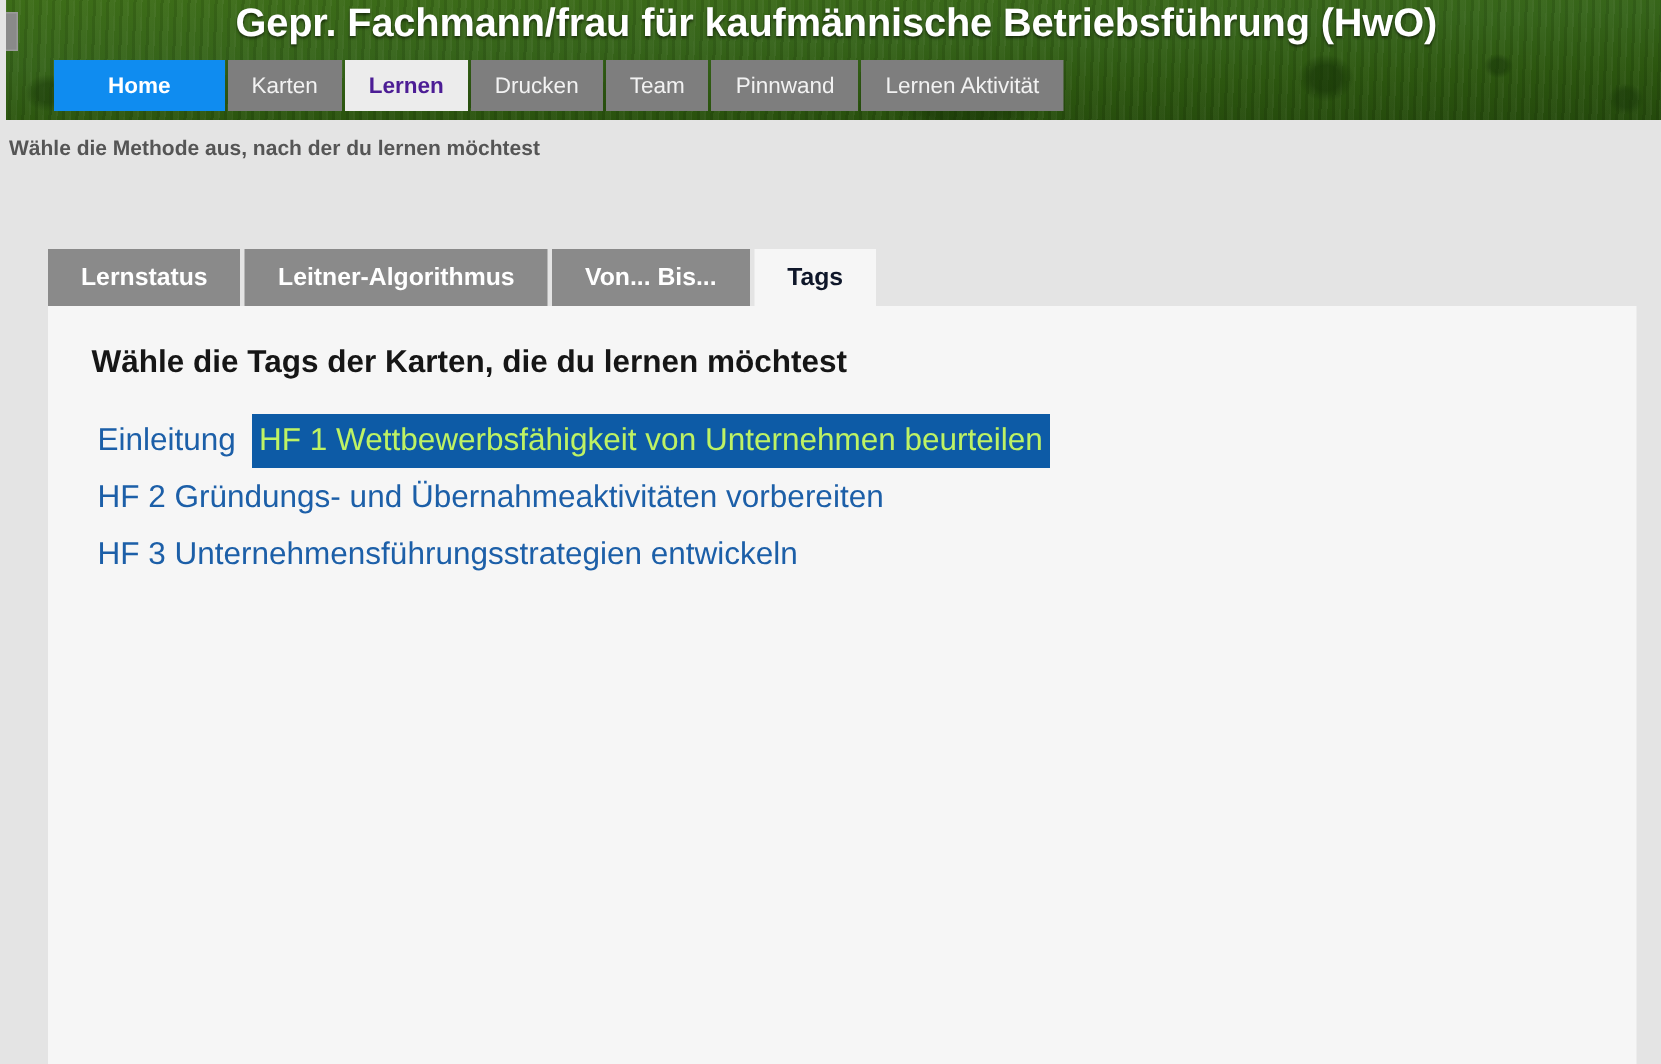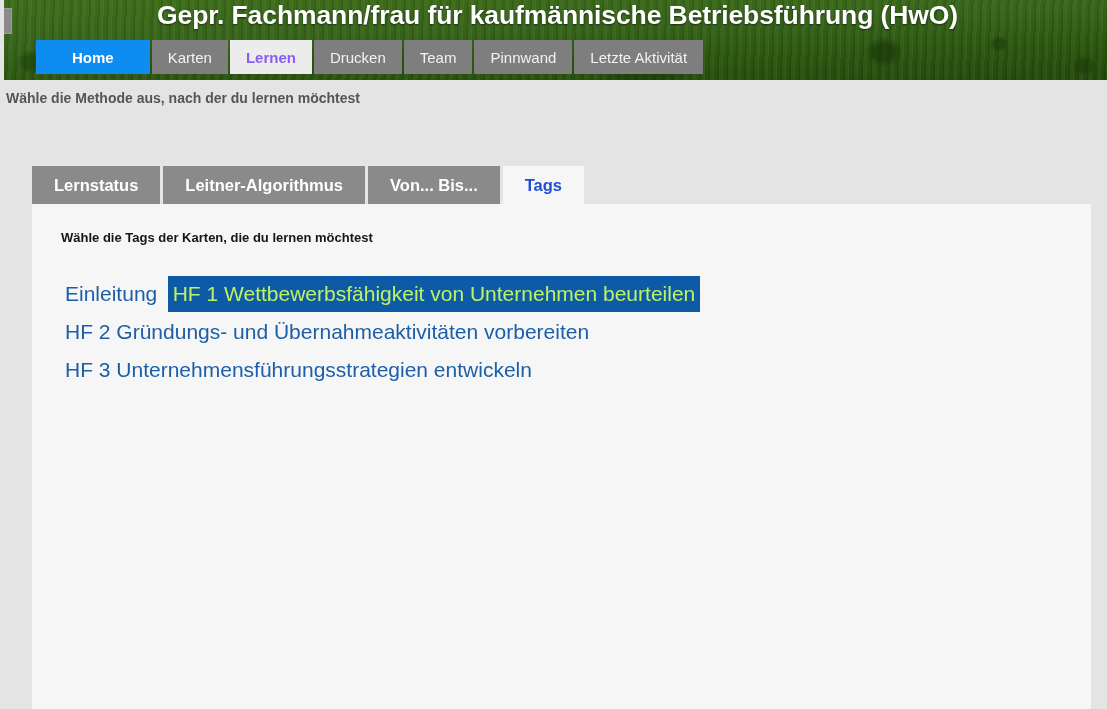--- a/index.html
+++ b/index.html
@@ -80,21 +80,21 @@
     user-select: none;
   }
   .topnav-tab.home {
     background: #0f8cf0;
     color: #ffffff;
     font-weight: bold;
     padding: 0 36px;
   }
   .topnav-tab.active {
     background: #ececec;
-    color: #8b5cf6;
+    color: #4c1d95;
     font-weight: bold;
   }
 
   
   #page-heading {
     position: absolute;
     left: 6px; top: 90px;
     font-size: 14px;
     font-weight: bold;
     color: #555555;
@@ -128,35 +128,35 @@
     font-size: 16.5px;
     font-weight: bold;
     color: #ffffff;
     background: #8a8a8a;
     white-space: nowrap;
     cursor: pointer;
     user-select: none;
   }
   .inner-tab.active {
     background: #f6f6f6;
-    color: #1d4ed8;
+    color: #0f172a;
   }
 
   
   #panel {
     position: absolute;
     left: 32px; top: 72px;
     width: 1059px;
     height: 565px;
     background: #f6f6f6;
   }
   #panel-title {
     position: absolute;
     left: 29px; top: 26px;
-    font-size: 13px;
+    font-size: 21px;
     font-weight: bold;
     color: #161616;
     white-space: nowrap;
   }
 
   
   #tag-cloud {
     position: absolute;
     left: 28px; top: 72px;
     width: 995px;
@@ -183,21 +183,21 @@
 <div id="header">
   <div id="left-stub"></div>
   <div id="header-title">Gepr. Fachmann/frau für kaufmännische Betriebsführung (HwO)</div>
   <nav id="topnav">
       <div class="topnav-tab home">Home</div>
       <div class="topnav-tab">Karten</div>
       <div class="topnav-tab active">Lernen</div>
       <div class="topnav-tab">Drucken</div>
       <div class="topnav-tab">Team</div>
       <div class="topnav-tab">Pinnwand</div>
-      <div class="topnav-tab">Letzte Aktivität</div>
+      <div class="topnav-tab">Lernen Aktivität</div>
     </nav>
 </div>
 
 <div id="page-heading">Wähle die Methode aus, nach der du lernen möchtest</div>
 
 <div id="content-area">
 
   <div id="inner-tabs">
       <div class="inner-tab">Lernstatus</div>
       <div class="inner-tab">Leitner-Algorithmus</div>

